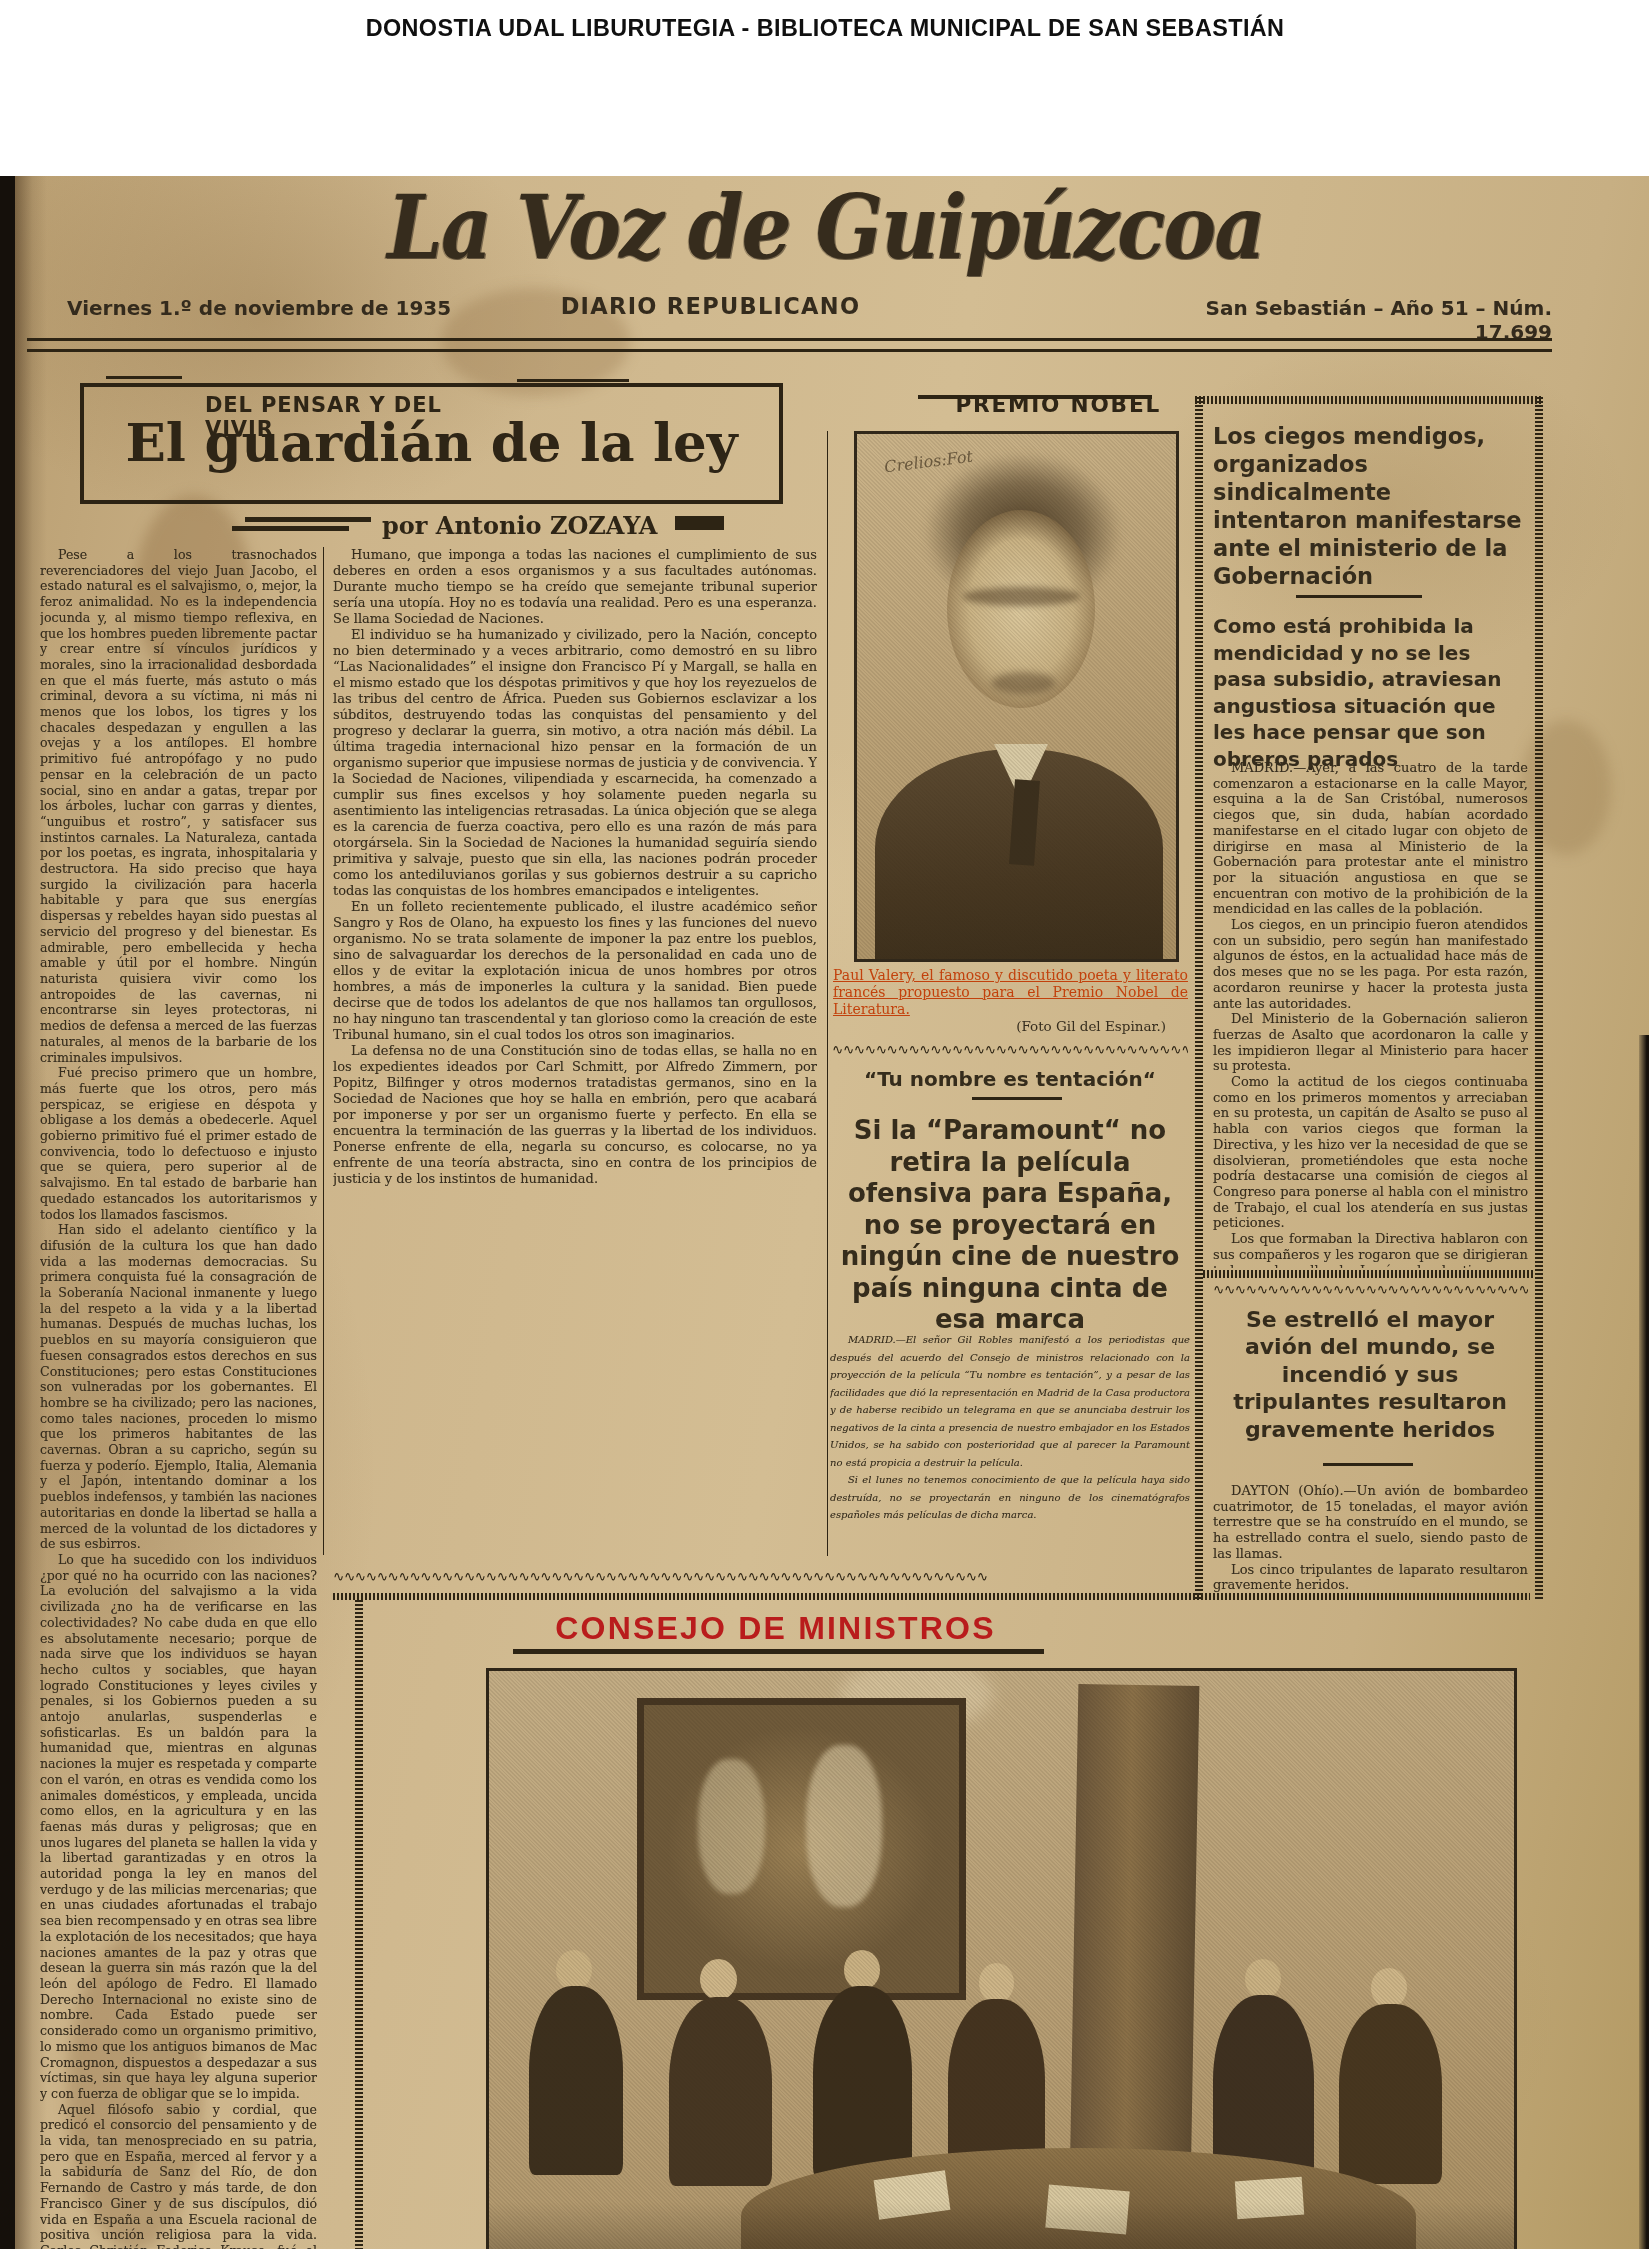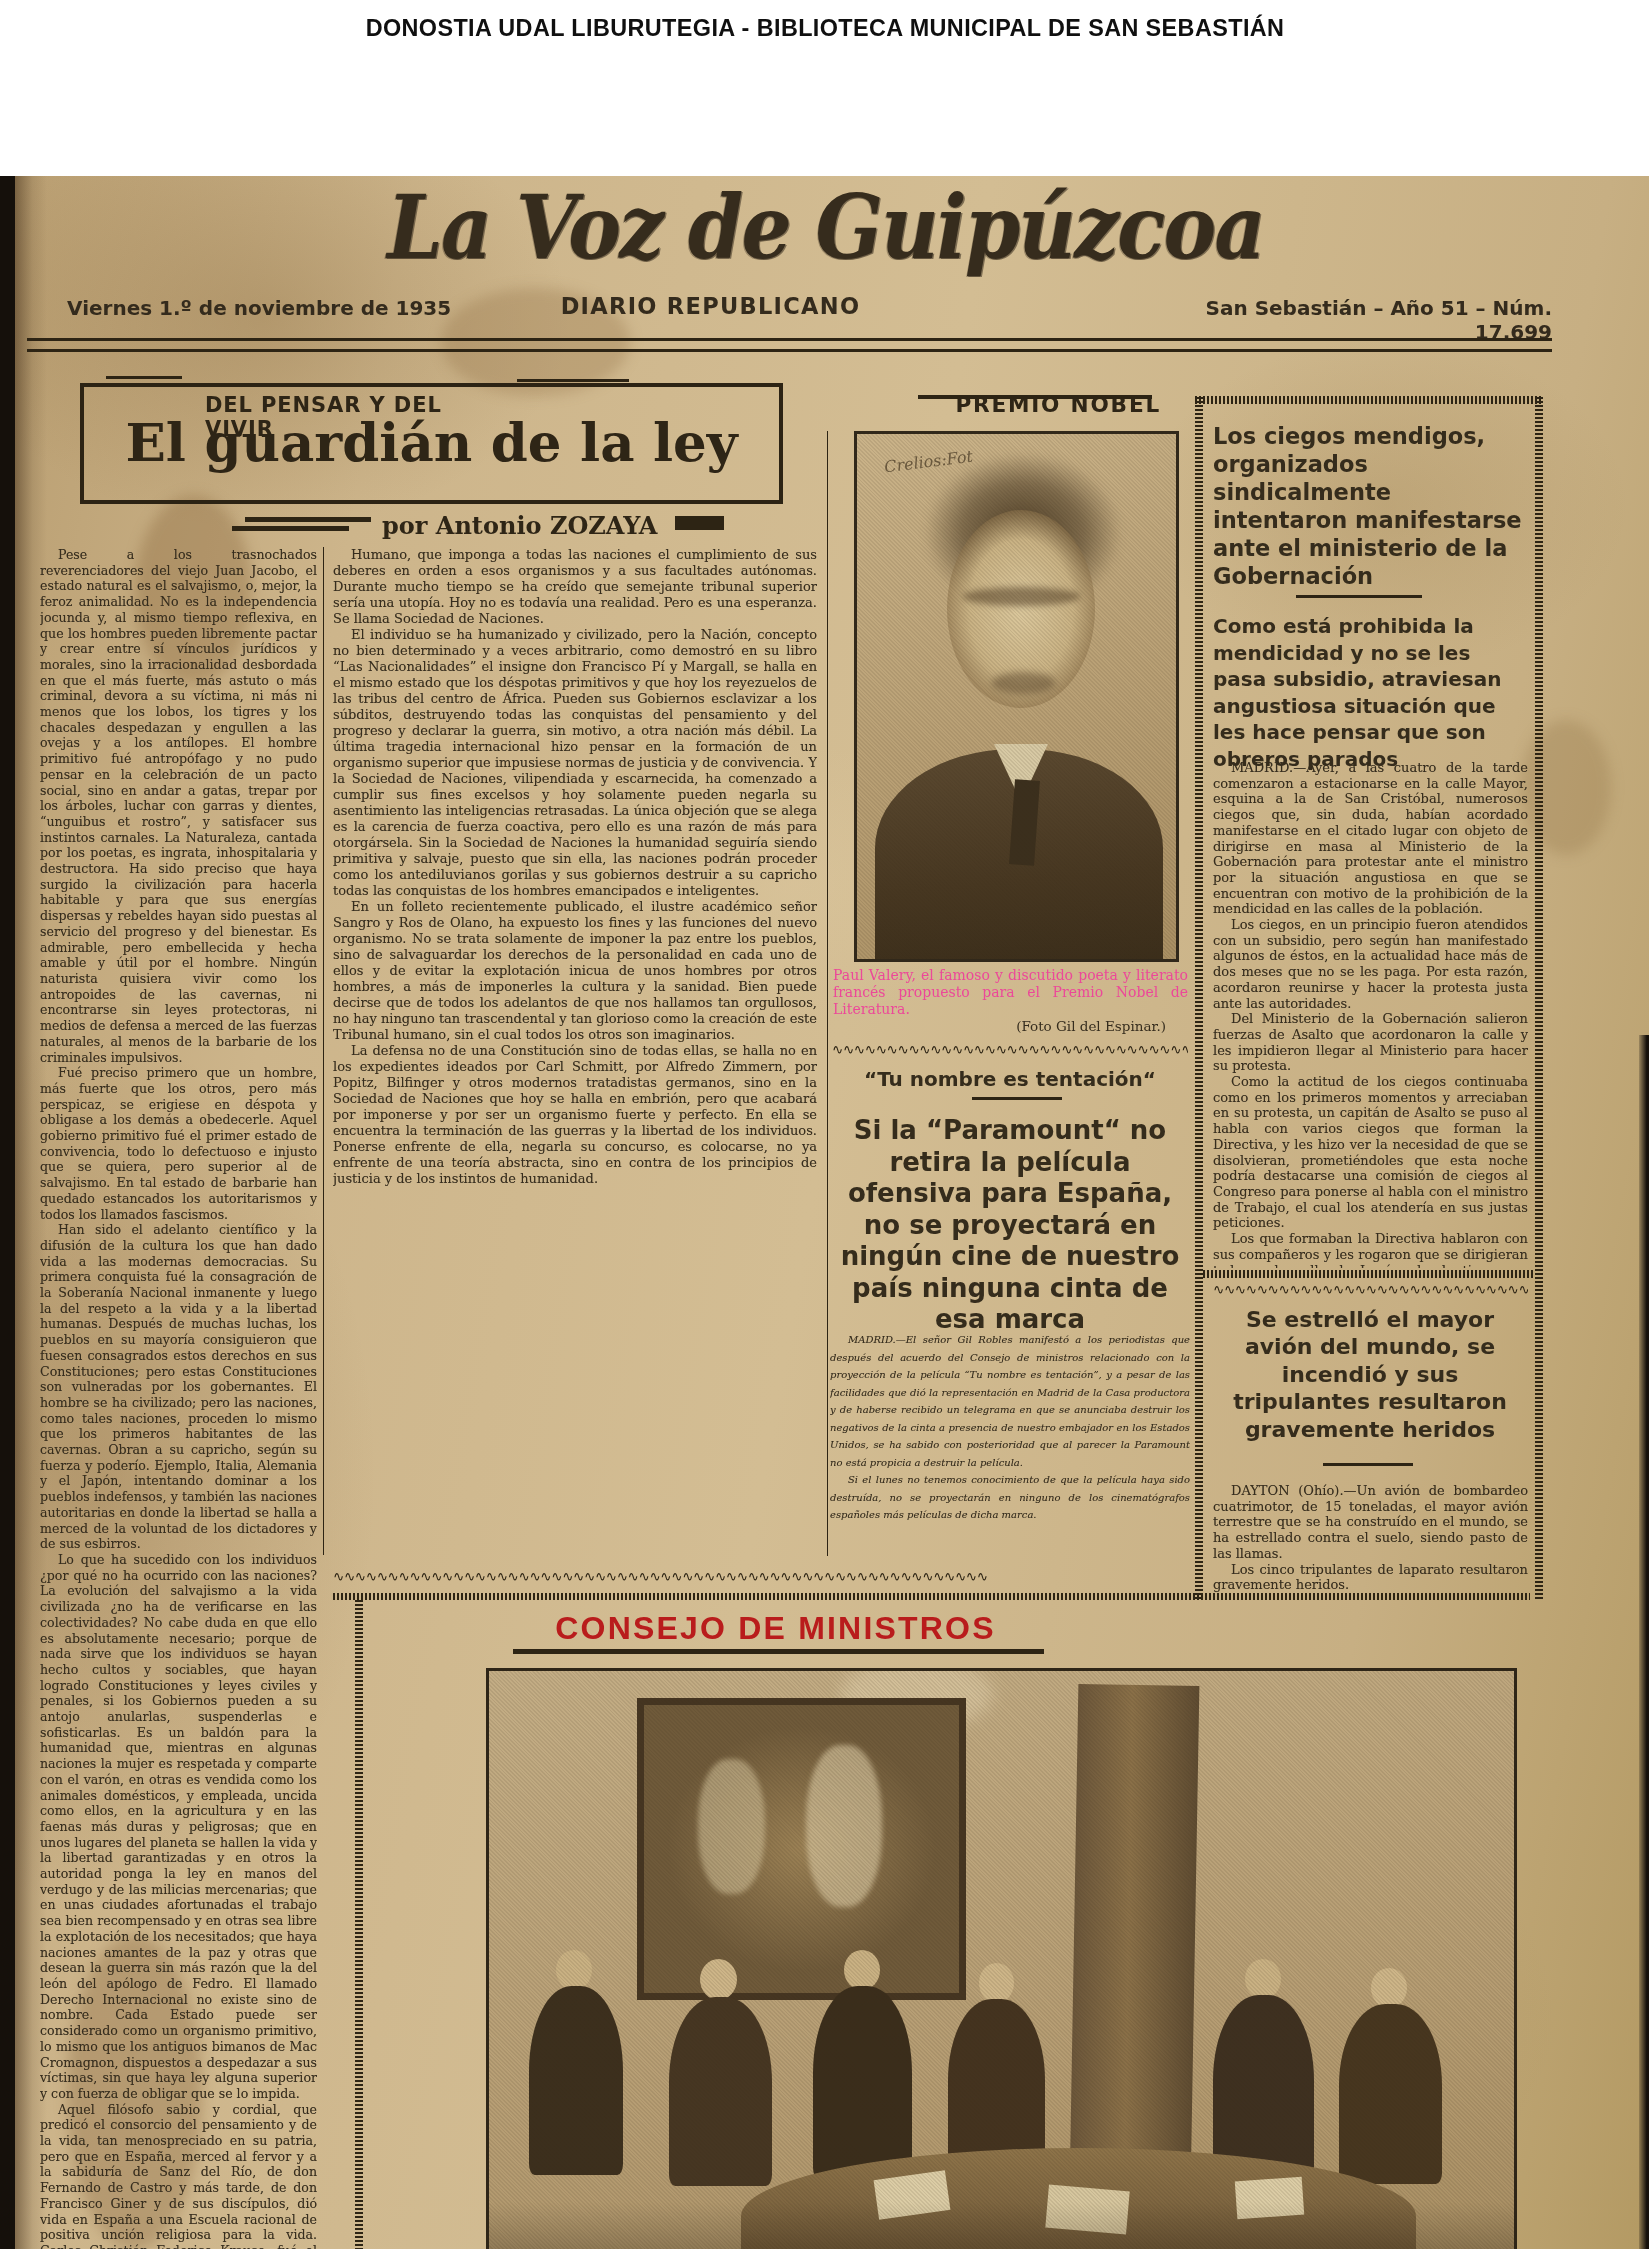--- a/index.html
+++ b/index.html
@@ -59,21 +59,21 @@
   #gbox .t{width:100%;text-align:center;font-weight:700;font-size:53px;line-height:110px;color:#2e2516;}
   #byline{left:382px;top:511px;width:288px;font-size:24px;font-weight:700;color:#2e2516;}
 
   .bodytext{font-size:12.6px;line-height:15.7px;text-align:justify;color:#362d1e;
             text-shadow:0 0 0.4px rgba(54,45,30,.35);overflow:hidden;}
   .bodytext .para{margin:0;text-indent:18px;}
   .it .para{font-style:italic;font-size:10px;line-height:17.5px;}
 
   .headline{font-family:"DejaVu Sans",sans-serif;font-weight:700;color:#352c1c;text-align:center;}
 
-  .caption{font-size:14px;line-height:17px;text-align:justify;color:#ec4899;}
+  .caption{font-size:14px;line-height:17px;text-align:justify;color:#c2410c;text-decoration:underline;}
   .credit{font-size:13.5px;color:#362d1e;}
 
   .photo{border:3.6px solid #30271767;box-sizing:border-box;}
   .halftone{left:0;top:0;width:100%;height:100%;
       background:repeating-linear-gradient(45deg,rgba(58,44,24,.10) 0 1.3px,transparent 1.3px 2.7px);}
   .hand{font-style:italic;color:#5a4a32;opacity:.85;}
 
   
   #cons-h{left:517px;top:1610px;width:517px;font-size:32px;letter-spacing:2.2px;
           font-family:"Liberation Sans",sans-serif;font-weight:700;text-align:center;color:#b91c1c;}

